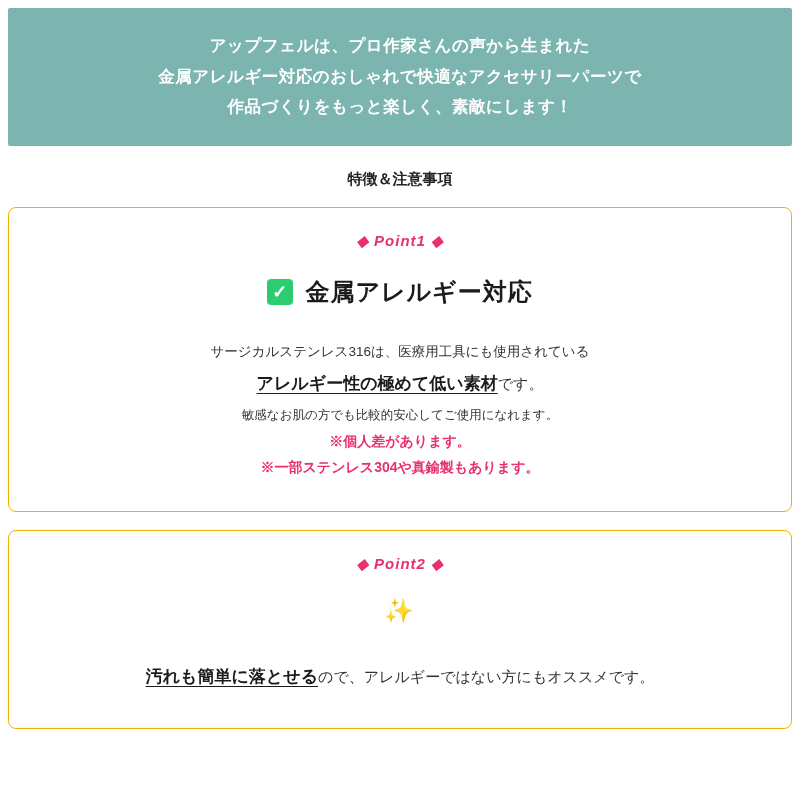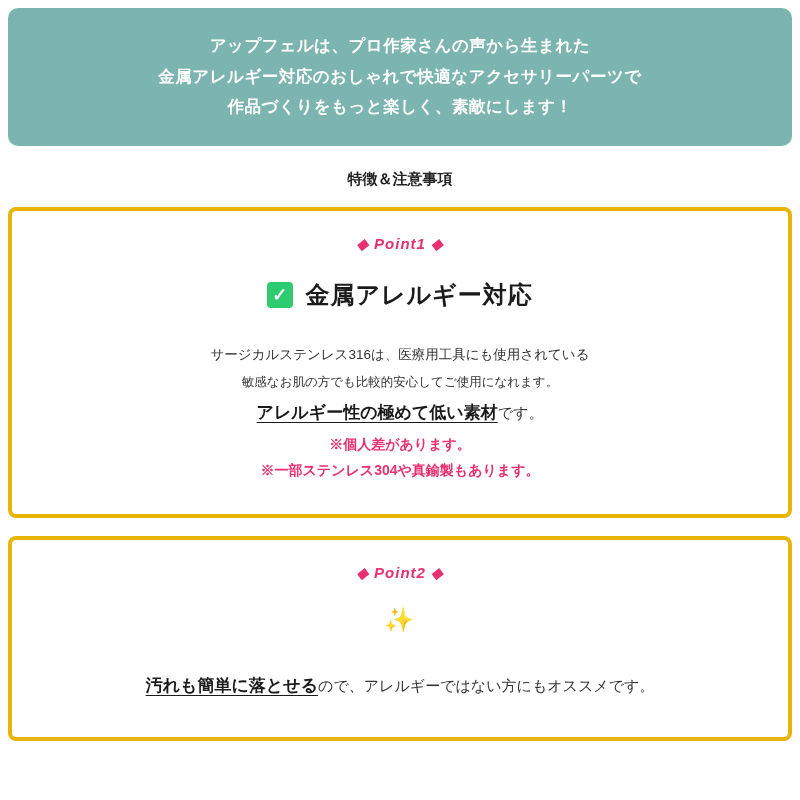--- a/index.html
+++ b/index.html
@@ -17,21 +17,21 @@
     position: relative;
   }
 
   
   .hero {
     margin: 8px 8px 0 8px;
     background: #7cb5b0;
     color: #ffffff;
     text-align: center;
     padding: 22px 10px 24px 10px;
-    border-radius: 10px;
+    border-radius: 2px;
   }
   .hero-line {
     font-size: 16.5px;
     font-weight: bold;
     line-height: 1.85;
     letter-spacing: 0.5px;
   }
 
   
   .section-title {
@@ -46,21 +46,21 @@
     text-align: center;
     font-size: 13.5px;
     color: #333333;
     margin-top: 22px;
     letter-spacing: 1px;
   }
 
   
   .card {
     margin: 18px 8px 0 8px;
-    border: 4px solid #eab308;
+    border: 1px solid #eab308;
     border-radius: 8px;
     background: #ffffff;
     padding: 24px 20px 30px 20px;
     text-align: center;
   }
   .point-label {
     font-size: 15px;
     font-weight: bold;
     font-style: italic;
     color: #e8306f;
@@ -153,22 +153,22 @@
   <div class="card">
     <div class="point-label">◆ Point1 ◆</div>
 
     <div class="point-heading">
       <span class="check-box">✓</span>
       <span>金属アレルギー対応</span>
     </div>
 
     <div class="body-text">
       <span class="row">サージカルステンレス316は、医療用工具にも使用されている</span>
+      <span class="row"><span class="emph">アレルギー性の極めて低い素材</span><span class="after-emph">です。</span></span>
       <span class="row small-line">敏感なお肌の方でも比較的安心してご使用になれます。</span>
-      <span class="row"><span class="emph">アレルギー性の極めて低い素材</span><span class="after-emph">です。</span></span>
       <span class="row note">※個人差があります。</span>
       <span class="row note">※一部ステンレス304や真鍮製もあります。</span>
     </div>
   </div>
 
   <div class="card">
     <div class="point-label">◆ Point2 ◆</div>
 
     <div class="point-heading">
       <span class="sparkle">✨</span>

